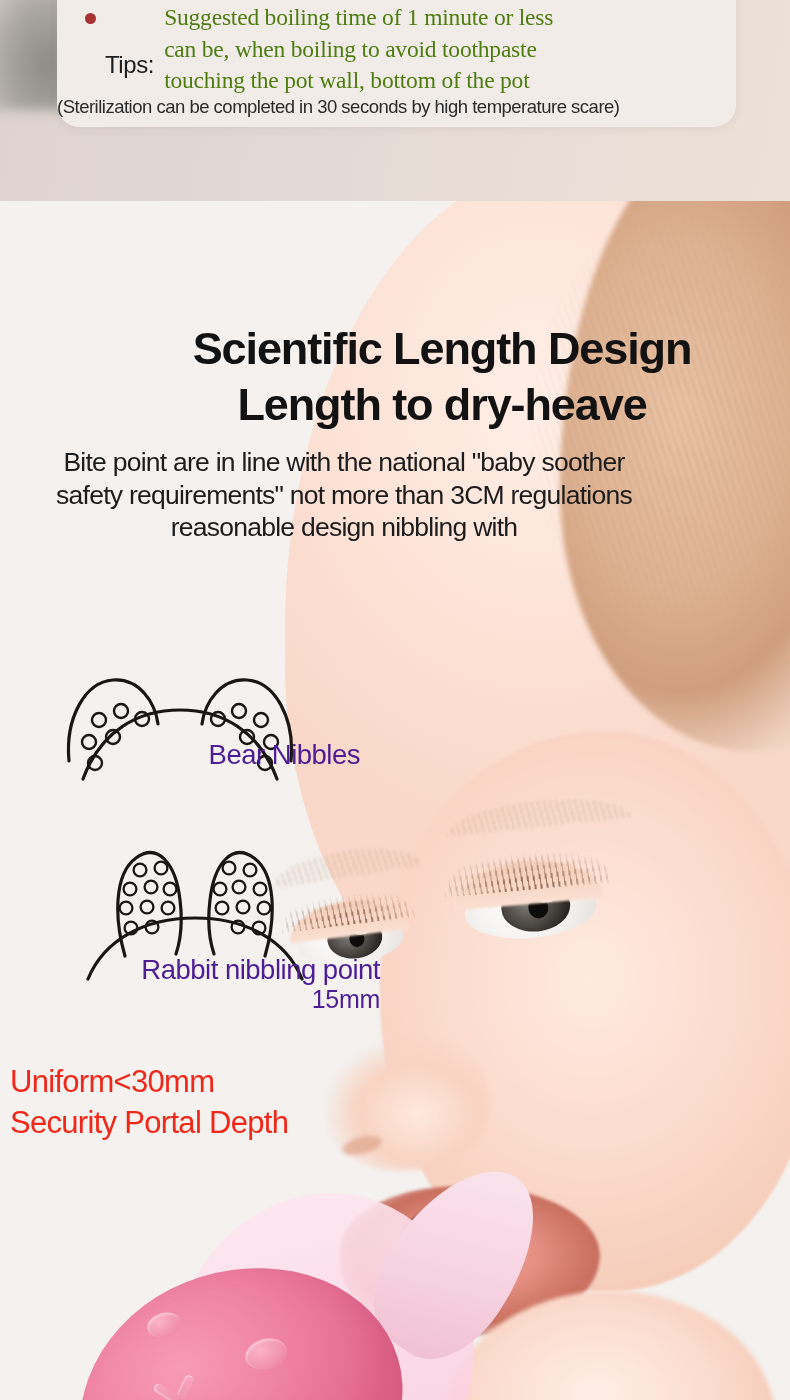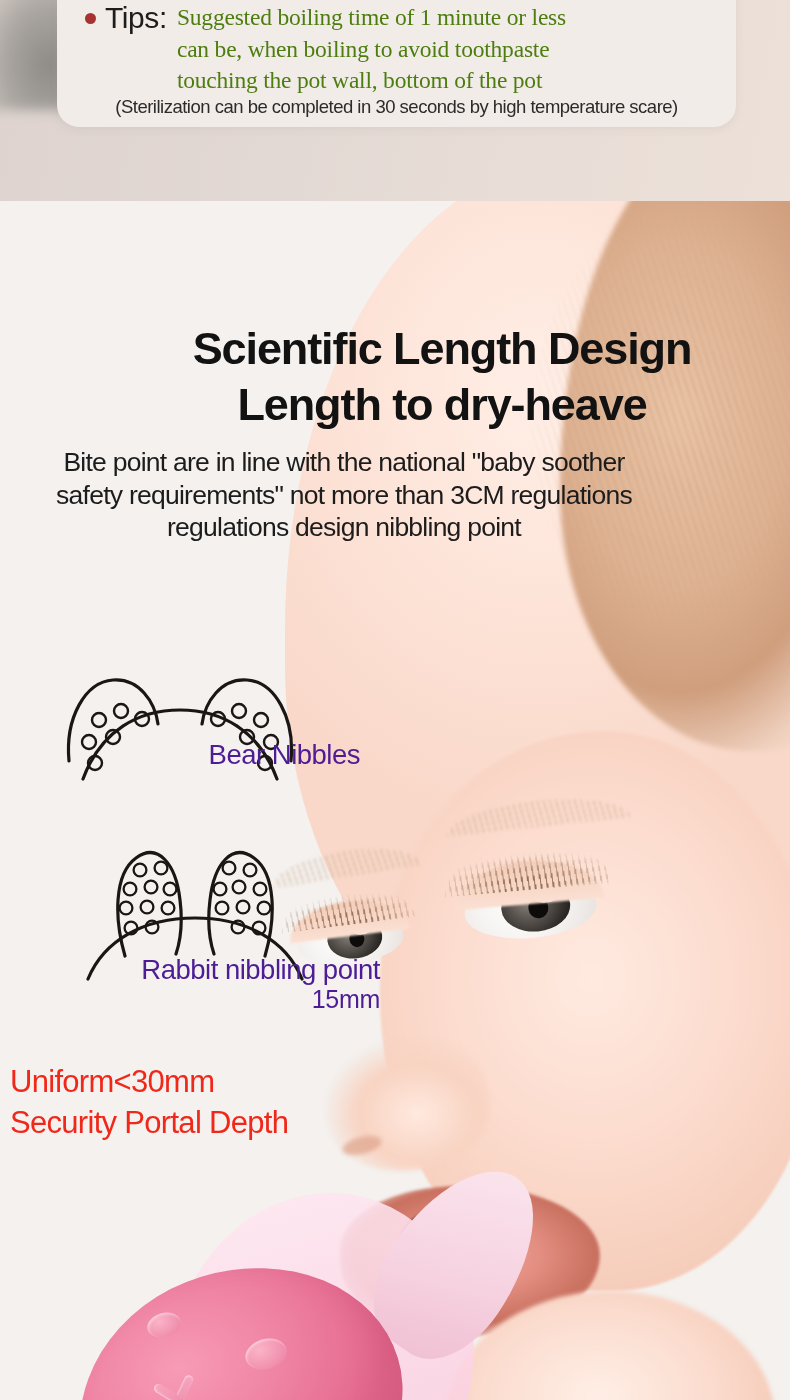--- a/index.html
+++ b/index.html
@@ -32,30 +32,30 @@
   }
   .tips-row {
     position:absolute; left:28px; top:80px; width:630px;
     display:flex; align-items:flex-start;
   }
   .tips-bullet {
     width:11px; height:11px; border-radius:50%;
     background:#a83232; flex:0 0 auto; margin-top:11px; margin-right:9px;
   }
   .tips-label {
-    font-size:30px; color:#1d1d1d; line-height:31px;
-    letter-spacing:-.4px; flex:0 0 auto; margin-right:10px;
+    font-size:24px; color:#1d1d1d; line-height:31px;
+    letter-spacing:-.4px; flex:0 0 auto; margin-right:10px;margin-top:47px;
   }
   .tips-lines {
     font-size:23.5px; color:#4d7c0f; line-height:31.5px;
     letter-spacing:-.2px; white-space:nowrap;font-family:Liberation Serif, serif;
   }
   .tips-note {
     position:absolute; left:0; top:174px; width:679px;
-    text-align:center; font-size:18.5px; color:#2b2b2b;
+    font-size:18.5px; color:#2b2b2b;
     letter-spacing:-.5px;
   }
 
   
   .main {
     position:absolute; left:0; top:201px; width:790px; height:1199px;
     background:#f4f1ee; overflow:hidden;
   }
 
   
@@ -322,21 +322,21 @@
     </div>
 
     <div class="h-main">
       <span class="l1">Scientific Length Design</span>
       <span class="l2">Length to dry-heave</span>
     </div>
 
     <div class="sub">
       <span>Bite point are in line with the national "baby soother</span>
       <span>safety requirements" not more than 3CM regulations</span>
-      <span>regulations design nibbling point</span>
+      <span>reasonable design nibbling with</span>
     </div>
 
     <div class="icon-wrap bear-icon">
       <svg width="250" height="115" viewBox="0 0 250 115" fill="none" xmlns="http://www.w3.org/2000/svg" aria-hidden="true">
         <path d="M14 95 C10 52, 30 16, 58 14 C84 12, 100 36, 103 58" stroke="#1a1613" stroke-width="3.2" fill="none" stroke-linecap="round"></path>
         <path d="M236 95 C240 52, 220 16, 192 14 C166 12, 150 36, 147 58" stroke="#1a1613" stroke-width="3.2" fill="none" stroke-linecap="round"></path>
         <path d="M28 113 C46 64, 84 44, 125 44 C166 44, 204 64, 222 113" stroke="#1a1613" stroke-width="3.2" fill="none" stroke-linecap="round"></path>
         <circle cx="44" cy="54" r="7" stroke="#1a1613" stroke-width="2.4" fill="none"></circle>
         <circle cx="66" cy="45" r="7" stroke="#1a1613" stroke-width="2.4" fill="none"></circle>
         <circle cx="87" cy="53" r="7" stroke="#1a1613" stroke-width="2.4" fill="none"></circle>

